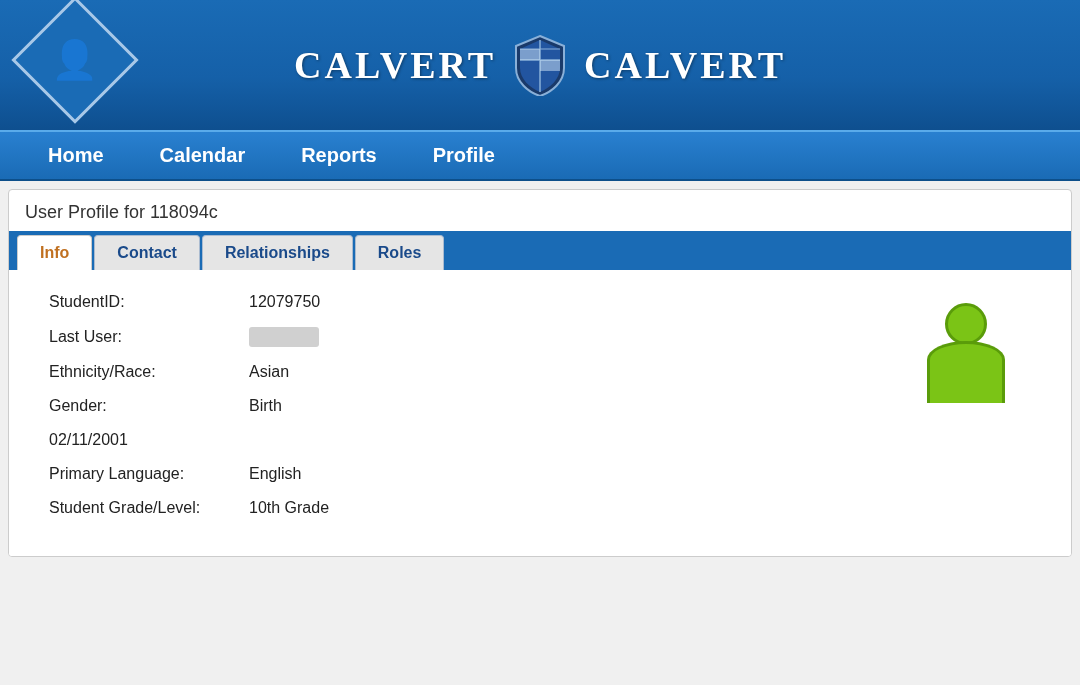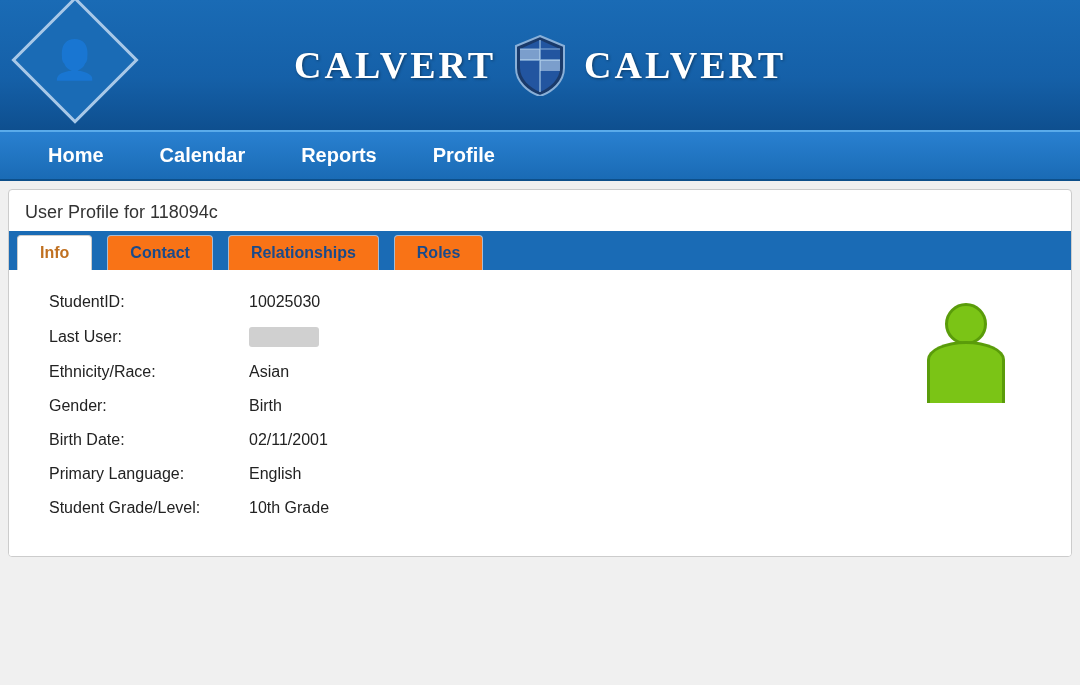--- a/index.html
+++ b/index.html
@@ -90,40 +90,40 @@
       color: #333;
       padding: 12px 16px 8px 16px;
       font-weight: normal;
     }
 
     
     .tabs-bar {
       background: #1a6bb5;
       display: flex;
       padding: 0 8px;
-      gap: 15px;
+      gap: 2px;
       align-items: flex-end;
       padding-top: 4px;
     }
     .tab {
       padding: 8px 22px;
       font-size: 16px;
       font-weight: bold;
       cursor: pointer;
       border-radius: 4px 4px 0 0;
       border: 1px solid #aaa;
       border-bottom: none;
     }
     .tab.active {
       background: white;
       color: #c07020;
       border-color: #ccc;
     }
     .tab.inactive {
-      background: #f97316;
+      background: #e5e5e5;
       color: #1a4a8a;
       border-color: #aabbd0;
     }
 
     
     .tab-content {
       padding: 23px 40px;
       background: white;
       display: flex;
       gap: 20px;
@@ -234,41 +234,40 @@
     <div class="tab inactive">Contact</div>
     <div class="tab inactive">Relationships</div>
     <div class="tab inactive">Roles</div>
   </div>
 
   <div class="tab-content">
     <div class="info-fields">
 
       <div class="field-row">
         <span class="field-label">StudentID:</span>
-        <span class="field-value">10025030</span>
+        <span class="field-value">12079750</span>
       </div>
 
 
       <div class="field-row">
         <span class="field-label">Last User:</span>
         <span class="field-value blurred-short" style="width:70px; height:20px;">&nbsp;</span>
       </div>
 
       <div class="field-row">
         <span class="field-label">Ethnicity/Race:</span>
         <span class="field-value">Asian</span>
       </div>
 
       <div class="field-row">
         <span class="field-label">Gender:</span>
         <span class="field-value">Birth</span>
       </div>
 
       <div class="field-row">
-        <span class="field-label">Birth Date:</span>
         <span class="field-value">02/11/2001</span>
       </div>
 
       <div class="field-row">
         <span class="field-label">Primary Language:</span>
         <span class="field-value">English</span>
       </div>
 
       <div class="field-row">
         <span class="field-label">Student Grade/Level:</span>

